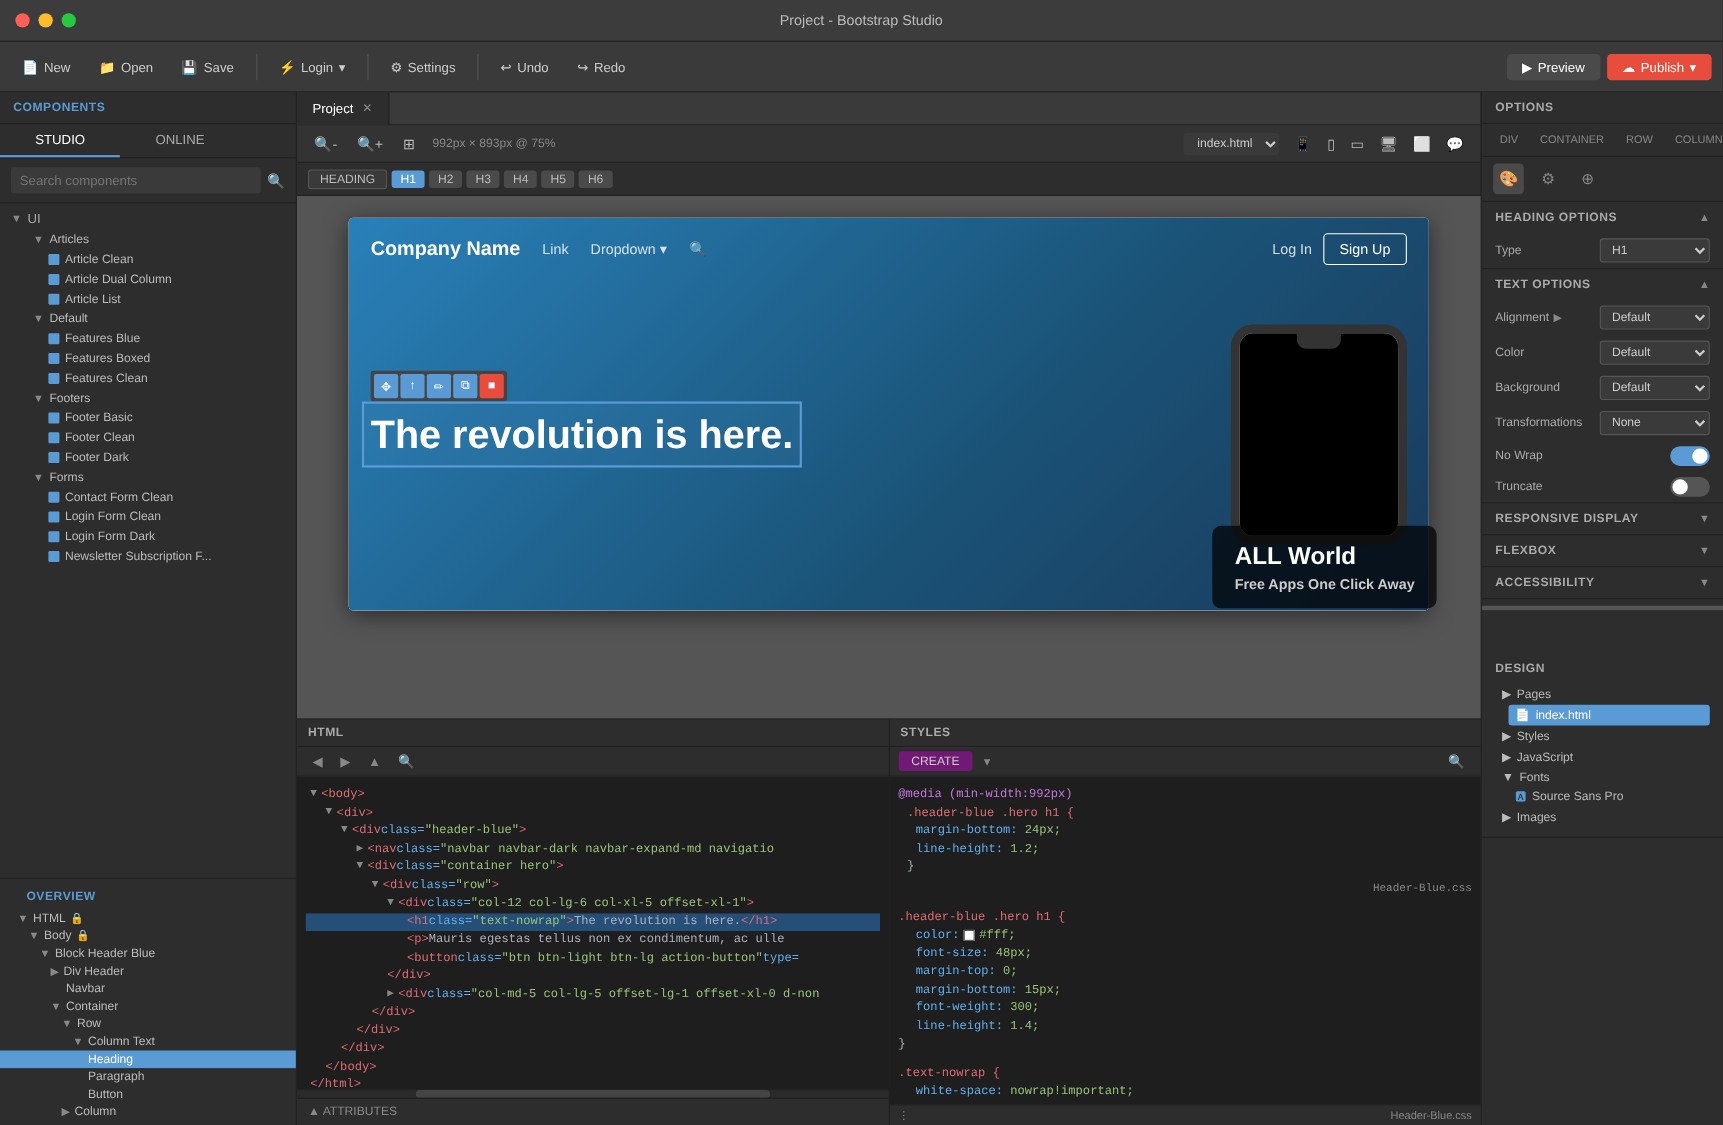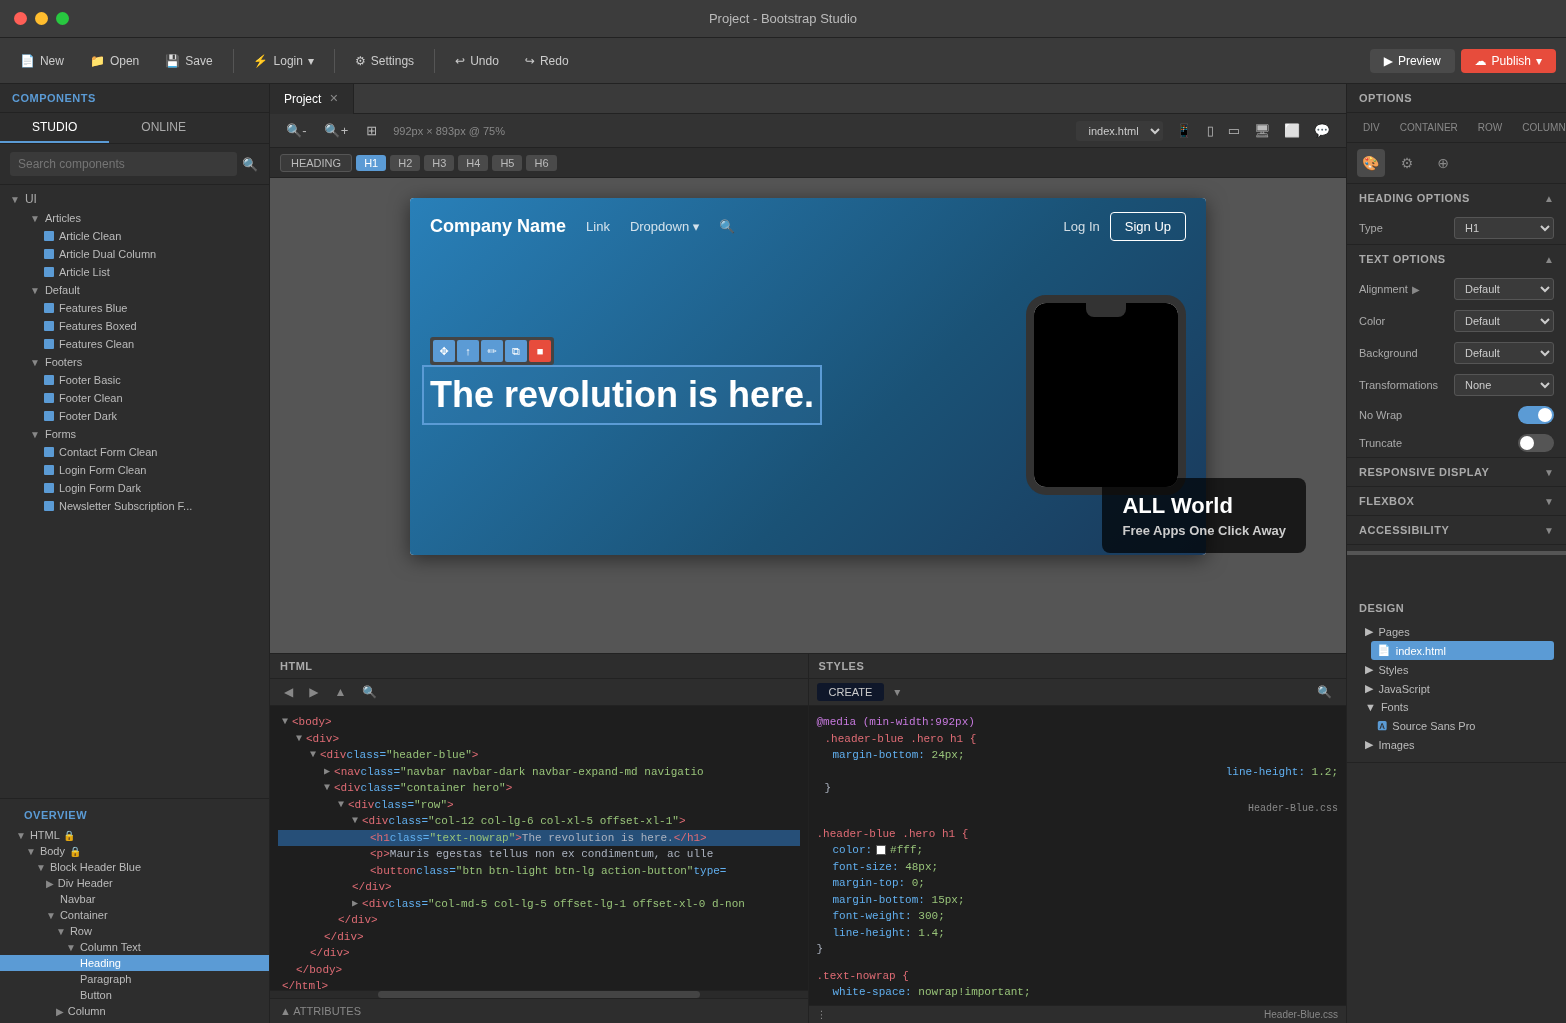--- a/index.html
+++ b/index.html
@@ -73,21 +73,21 @@
     .device-icon { padding: 3px 5px; border: none; background: transparent; color: #bbb; cursor: pointer; font-size: 13px; }
 
     
     .breadcrumb-bar { background: #2d2d2d; border-bottom: 1px solid #222; display: flex; align-items: center; padding: 4px 10px; gap: 4px; height: 30px; }
     .bc-item { padding: 2px 10px; font-size: 11px; color: #bbb; border-radius: 3px; cursor: pointer; background: #3a3a3a; border: 1px solid #555; }
     .bc-hx { padding: 2px 8px; font-size: 11px; background: #4a4a4a; border-radius: 3px; cursor: pointer; color: #bbb; }
     .bc-hx.active-h { background: #5b9bd5; color: #fff; }
 
     
     .canvas-area { flex: 1; background: #555; overflow: auto; position: relative; }
-    .canvas-frame { margin: 20px auto; width: 796px; background: #fff; border-radius: 4px; box-shadow: 0 4px 20px rgba(0,0,0,0.5); overflow: hidden; }
+    .canvas-frame { margin: 20px auto; width: 982px; background: #fff; border-radius: 4px; box-shadow: 0 4px 20px rgba(0,0,0,0.5); overflow: hidden; }
 
     
     .preview-header { background: linear-gradient(135deg, #2980b9 0%, #1a5276 60%, #1a3a5c 100%); padding: 0; }
     .preview-nav { display: flex; align-items: center; padding: 14px 20px; gap: 20px; }
     .preview-brand { color: #fff; font-size: 18px; font-weight: bold; }
     .preview-link { color: rgba(255,255,255,0.8); font-size: 13px; cursor: pointer; }
     .preview-dropdown { color: rgba(255,255,255,0.8); font-size: 13px; cursor: pointer; }
     .preview-search { color: rgba(255,255,255,0.8); font-size: 13px; cursor: pointer; }
     .preview-nav-right { margin-left: auto; display: flex; gap: 10px; align-items: center; }
     .preview-login { color: rgba(255,255,255,0.8); font-size: 13px; cursor: pointer; }
@@ -121,21 +121,21 @@
 
     
     .styles-content { flex: 1; overflow: auto; padding: 8px; font-family: 'Courier New', monospace; font-size: 11px; line-height: 1.5; }
     .css-selector { color: #e06c75; }
     .css-prop { color: #61afef; }
     .css-val { color: #98c379; }
     .css-punc { color: #abb2bf; }
     .css-at { color: #c678dd; }
     .css-file { color: #888; font-size: 10px; text-align: right; margin: 4px 0; }
     .styles-toolbar { background: #2d2d2d; padding: 4px 8px; border-bottom: 1px solid #222; display: flex; align-items: center; gap: 4px; }
-    .create-btn { padding: 3px 12px; background: #0f172a; border: none; color: #ccc; border-radius: 3px; font-size: 11px; cursor: pointer; }
+    .create-btn { padding: 3px 12px; background: #701a75; border: none; color: #ccc; border-radius: 3px; font-size: 11px; cursor: pointer; }
     .styles-more { margin-left: auto; }
     .scrollbar-h { height: 8px; background: #2a2a2a; border-top: 1px solid #222; }
     .scrollbar-thumb { height: 100%; width: 60%; background: #444; border-radius: 4px; margin: 0 auto; }
     .attrs-bar { background: #2d2d2d; border-top: 1px solid #222; padding: 6px 10px; font-size: 11px; color: #888; display: flex; align-items: center; gap: 6px; }
 
     
     .right-panel { width: 220px; background: #2d2d2d; border-left: 1px solid #222; display: flex; flex-direction: column; overflow-y: auto; flex-shrink: 0; }
     .right-panel-header { padding: 8px 12px; font-size: 11px; font-weight: bold; color: #aaa; letter-spacing: 0.5px; border-bottom: 1px solid #222; }
     .right-tabs { display: flex; padding: 6px 8px; gap: 4px; border-bottom: 1px solid #222; }
     .right-tab-item { padding: 3px 8px; font-size: 10px; color: #888; cursor: pointer; border-radius: 3px; }
@@ -604,21 +604,21 @@
           <div>
             <div>
               <span class="css-at">@media (min-width:992px)</span>
             </div>
             <div style="margin-left:8px;">
               <span class="css-selector">.header-blue .hero h1 {</span>
             </div>
             <div style="margin-left:16px;">
               <span class="css-prop">margin-bottom: </span><span class="css-val">24px;</span>
             </div>
-            <div style="margin-left:16px;text-align:right;">
+            <div style="margin-left:16px;">
               <span class="css-prop">line-height: </span><span class="css-val">1.2;</span>
             </div>
             <div style="margin-left:8px;">
               <span class="css-punc">}</span>
             </div>
             <div class="css-file">Header-Blue.css</div>
           </div>
 
           <div style="margin-top:10px;">
             <div>

